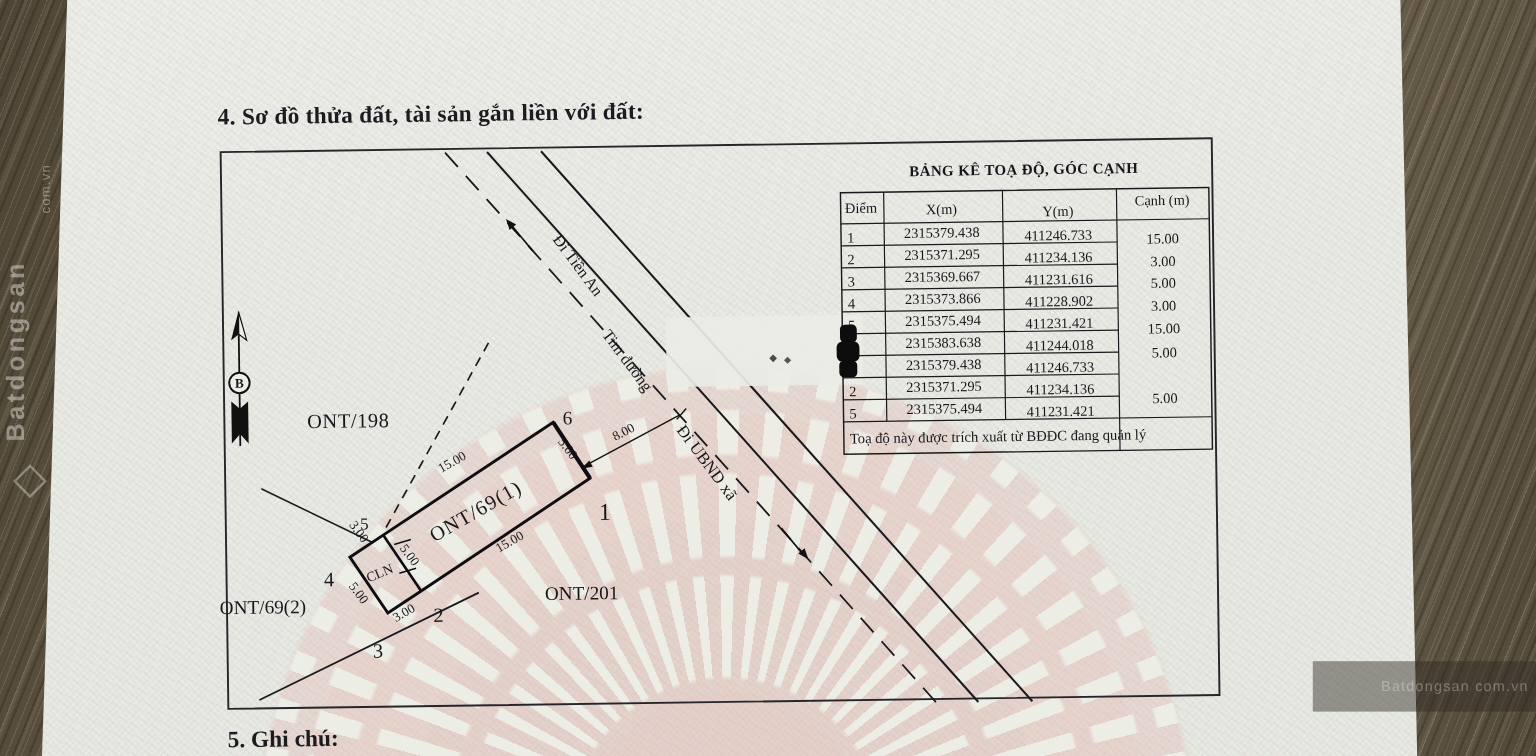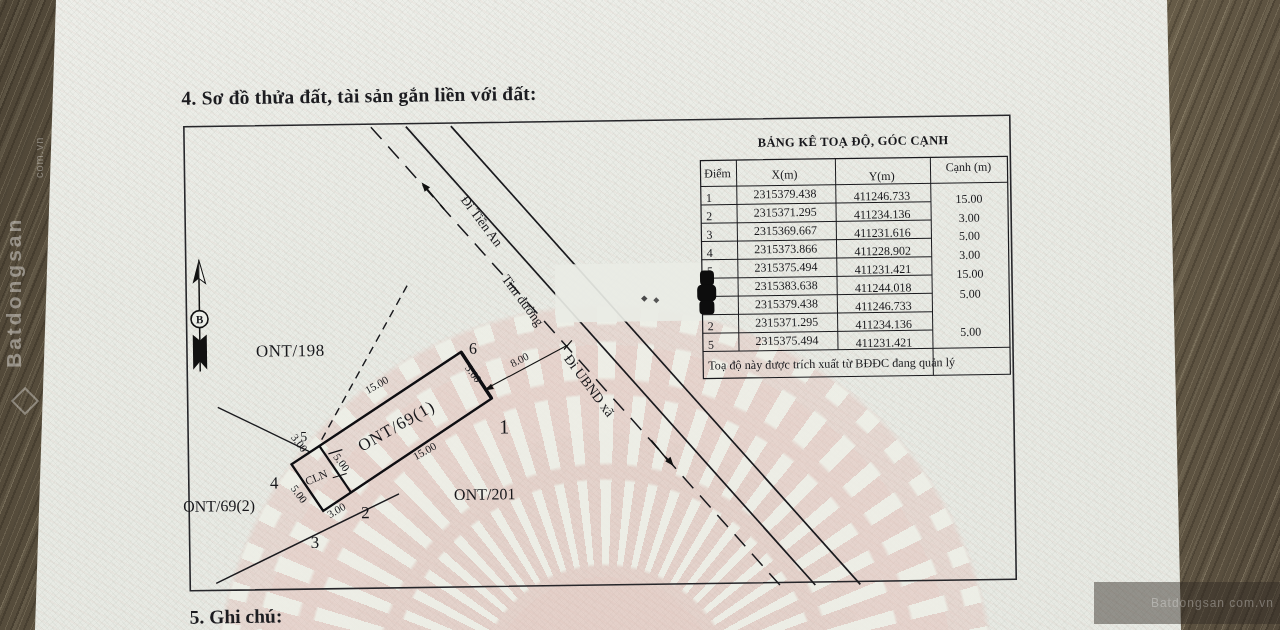--- a/index.html
+++ b/index.html
@@ -40,21 +40,21 @@
   .h5{position:absolute;left:186px;top:601px;font-size:19.5px;font-weight:700;color:#1c1c20;}
   
   .wm-vert{position:absolute;left:2px;top:48px;height:320px;writing-mode:vertical-rl;transform:rotate(180deg);
     font-family:"Liberation Sans","DejaVu Sans",sans-serif;font-size:21px;font-weight:700;
     color:rgba(255,255,255,.40);letter-spacing:3px;}
   .wm-vert-sm{position:absolute;left:33px;top:58px;height:120px;writing-mode:vertical-rl;transform:rotate(180deg);
     font-family:"Liberation Sans","DejaVu Sans",sans-serif;font-size:11px;
     color:rgba(255,255,255,.34);letter-spacing:1px;}
   .wm-diamond{position:absolute;left:15px;top:391px;width:16px;height:16px;
     border:2.5px solid rgba(255,255,255,.34);transform:rotate(45deg);}
-  .brand-band{position:absolute;left:1094px;top:582px;width:186px;height:42px;
+  .brand-band{position:absolute;left:1094px;top:551px;width:186px;height:42px;
     background:rgba(48,42,34,.46);display:flex;align-items:center;justify-content:flex-end;
     font-family:"Liberation Sans","DejaVu Sans",sans-serif;font-size:12px;letter-spacing:1px;
     color:rgba(255,255,255,.30);padding-right:6px;box-sizing:border-box;white-space:nowrap;overflow:hidden;}
   svg text{font-family:"Liberation Serif","DejaVu Serif",serif;fill:#17171b;}
 </style>
 </head>
 <body>
 
 <div class="stage">
   <div class="wood"></div>

